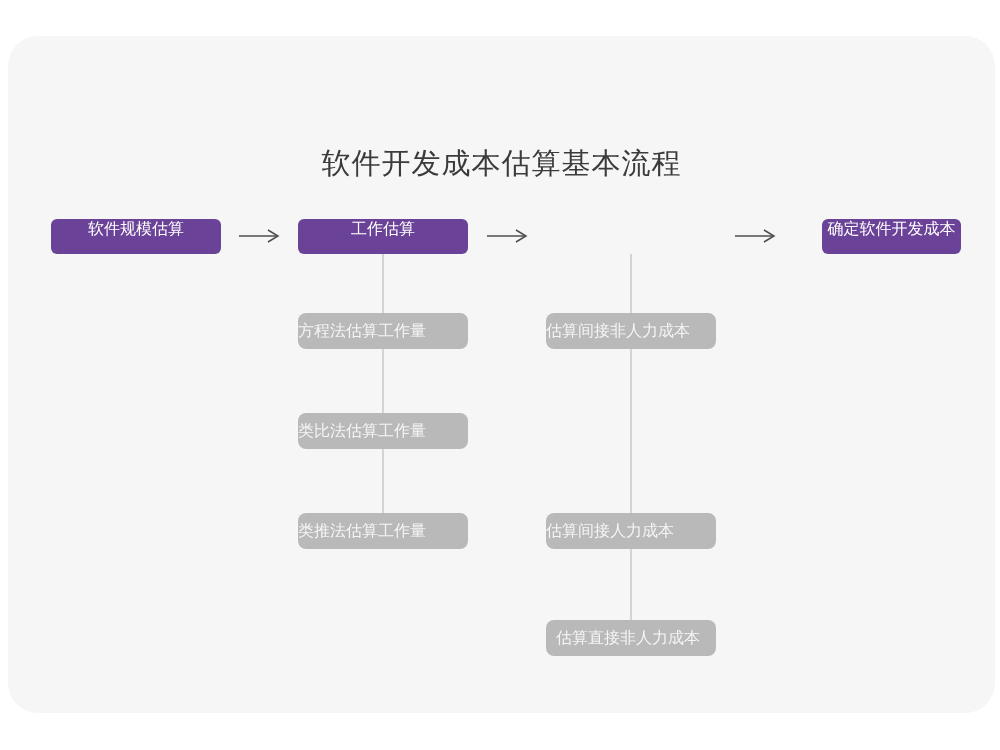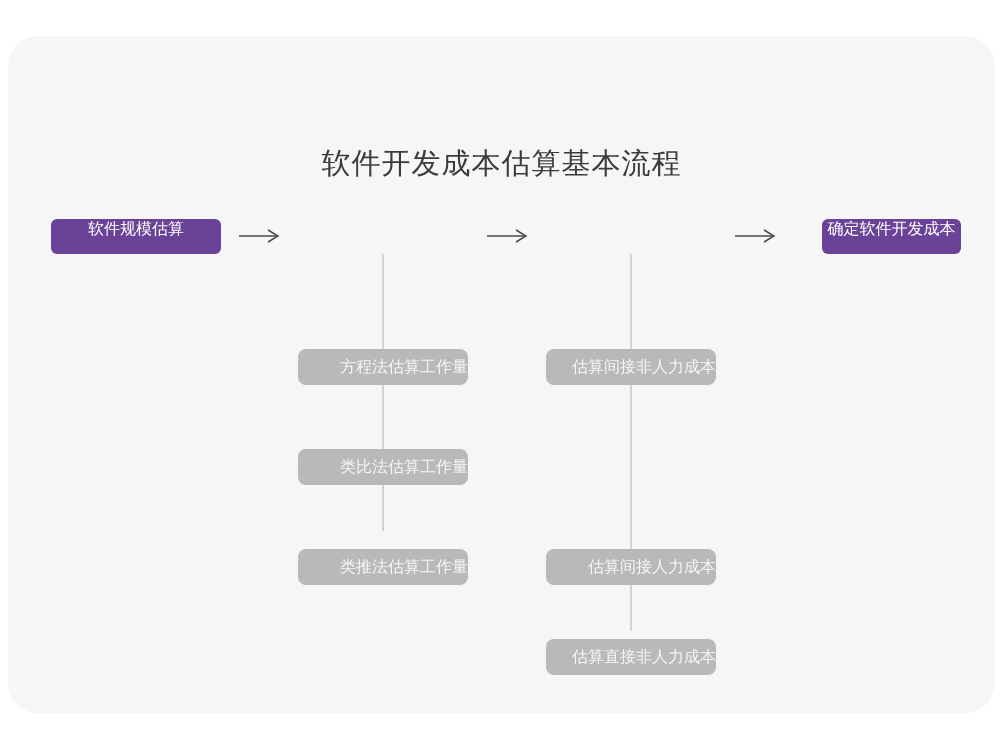--- a/index.html
+++ b/index.html
@@ -43,31 +43,30 @@
   .stage-2 { left: 290px; }
   .stage-3 { left: 538px; }
   .stage-4 { left: 814px; width: 139px; }
   .method {
     position: absolute;
     width: 170px; height: 36px;
     background: var(--method-gray, #b9b9b9);
     border-radius: 8px;
     color: var(--method-text, #f5f5f5);
     font-size: 16px;
-    display: flex; align-items: center; justify-content: flex-end;
+    display: flex; align-items: center; justify-content: flex-start;
     white-space: nowrap;
     z-index: 2;
-    margin-top: 36px;
   }
   .col-work   { left: 290px; }
   .col-cost   { left: 538px; }
   .row-1 { top: 277px; }
   .row-2 { top: 377px; }
   .row-3 { top: 477px; }
-  .row-4 { top: 567px; }
+  .row-4 { top: 584px; padding-left: 10px; }
   .vline {
     position: absolute;
     width: 2px;
     background: var(--connector, #d4d4d4);
     top: 218px;
     z-index: 1;
   }
   .vline-work { left: 374px; height: 277px; }
   .vline-cost { left: 622px; height: 377px; }
   .arrow {
@@ -95,20 +94,23 @@
   <div class="vline vline-work"></div>
   <div class="vline vline-cost"></div>
 
   <div class="stage stage-1">
     <span>软件规模估算</span>
   </div>
   <svg class="arrow arrow-1" viewBox="0 0 44 18">
     <line x1="2" y1="9" x2="40" y2="9"></line>
     <path d="M31 3 L41 9 L31 15"></path>
   </svg>
+  <div class="stage stage-2">
+    <span>工作估算</span>
+  </div>
   <svg class="arrow arrow-2" viewBox="0 0 44 18">
     <line x1="2" y1="9" x2="40" y2="9"></line>
     <path d="M31 3 L41 9 L31 15"></path>
   </svg>
   <svg class="arrow arrow-3" viewBox="0 0 44 18">
     <line x1="2" y1="9" x2="40" y2="9"></line>
     <path d="M31 3 L41 9 L31 15"></path>
   </svg>
   <div class="stage stage-4">
     <span>确定软件开发成本</span>

